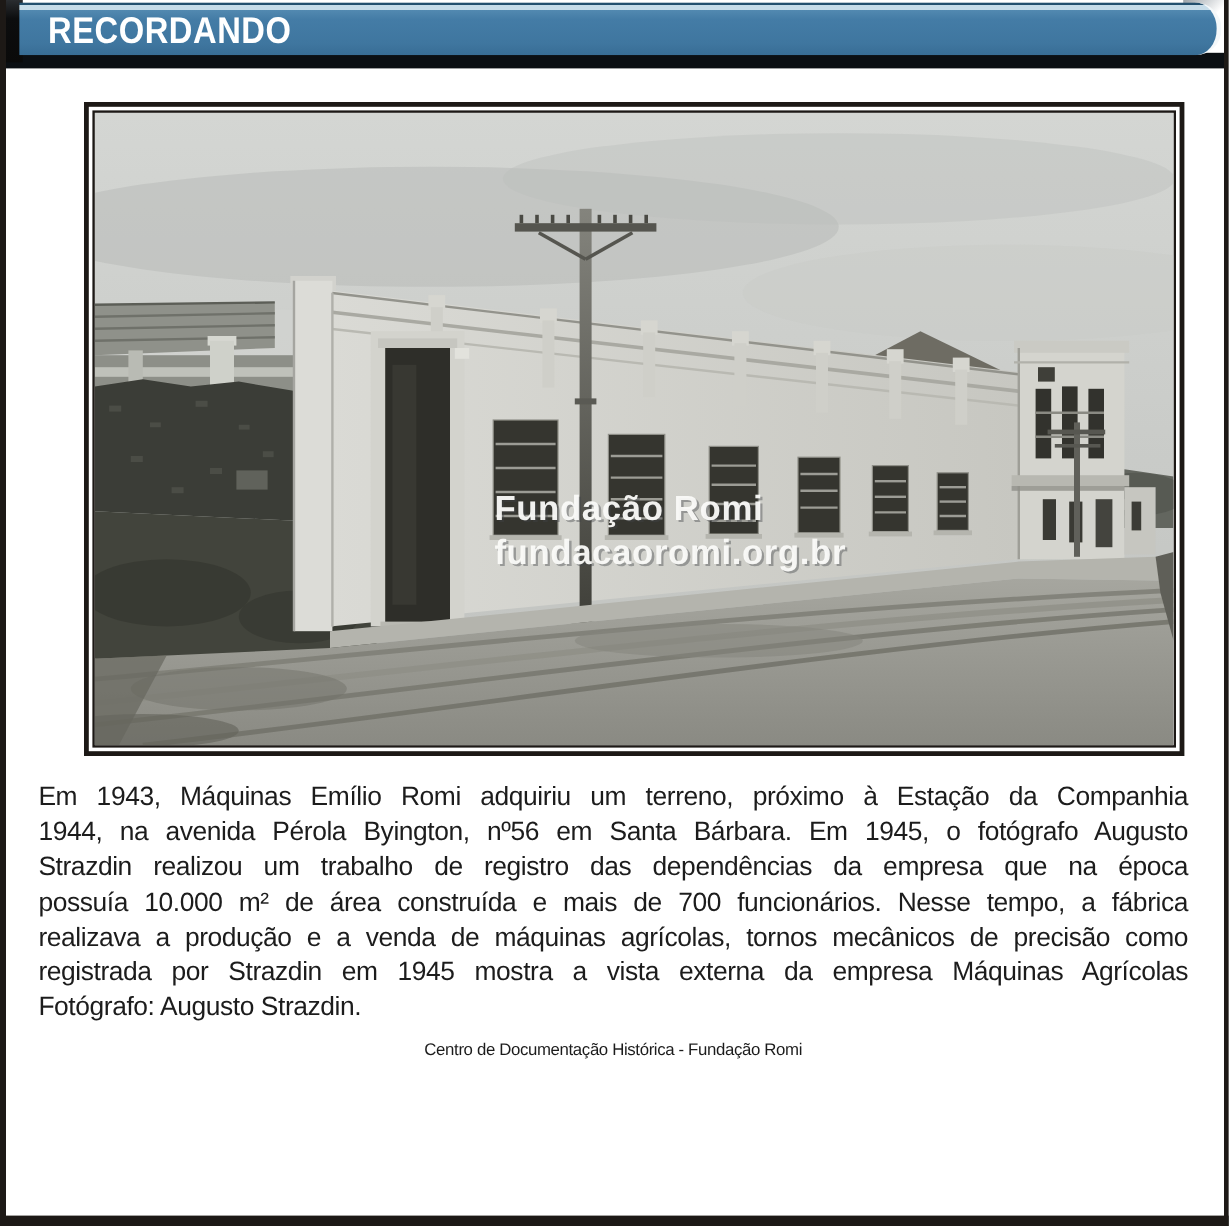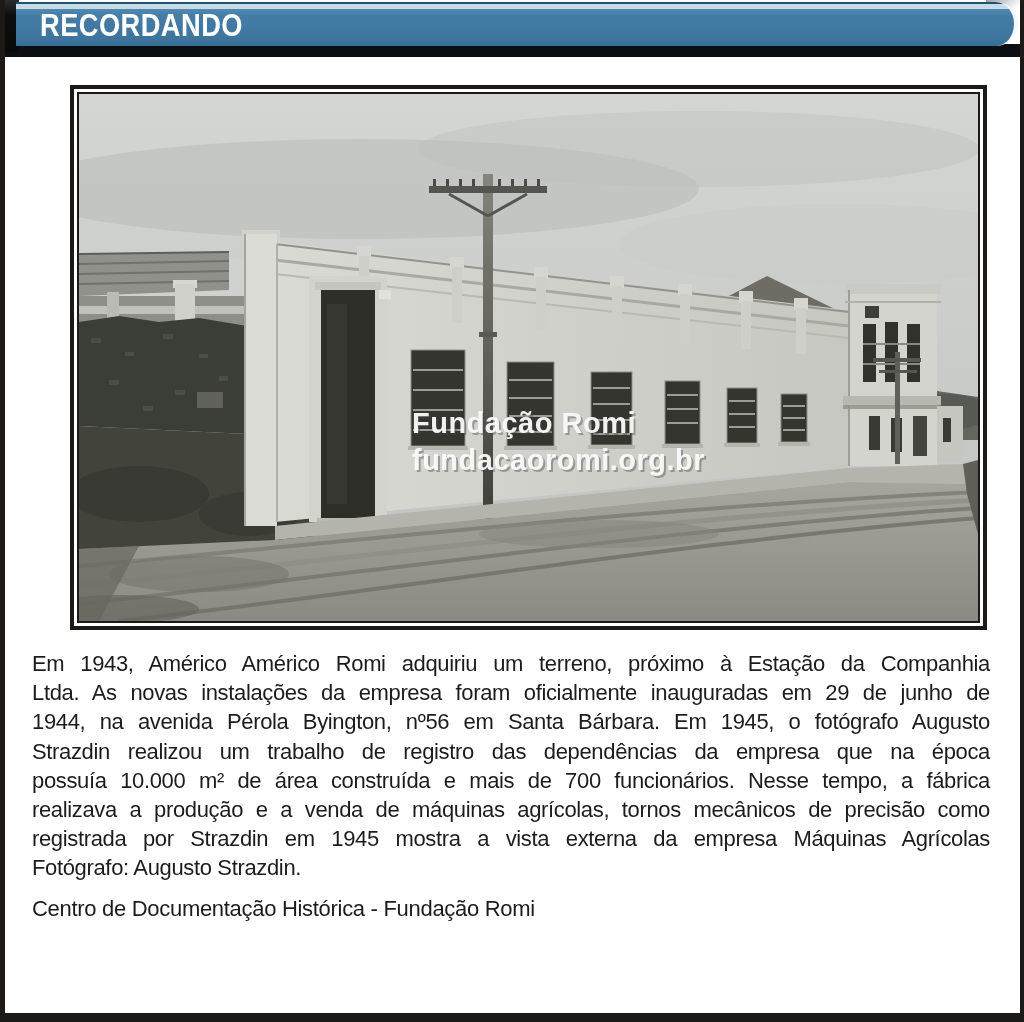--- a/index.html
+++ b/index.html
@@ -36,22 +36,22 @@
   .content { padding:28px 0 0 27px; }
   .photo-frame { margin:0 0 0 38px; width:917px; height:545px; box-sizing:border-box;
     border:4px solid var(--frame-black,#1d1916); padding:3px; background:#fff; }
   .photo-inner { width:100%; height:100%; box-sizing:border-box;
     border:2px solid var(--frame-black,#1d1916); overflow:hidden; }
   .photo-inner svg { display:block; width:100%; height:100%; }
   .article { width:958px; margin-top:19px; color:var(--text-color,#1c1c1c);
     font-size:22px; line-height:29.2px; letter-spacing:-0.35px; }
   .tline { text-align:justify; text-align-last:justify; white-space:normal; }
   .tline.last { text-align-last:left; }
-  .credit { width:958px; margin-top:13px; text-align:left;
-    color:var(--text-color,#1c1c1c); font-size:22px; letter-spacing:-0.3px; }
+  .credit { width:958px; margin-top:13px; text-align:center;
+    color:var(--text-color,#1c1c1c); font-size:14px; letter-spacing:-0.3px; }
 </style>
 </head>
 <body>
 
 <div class="page">
 
   <header class="masthead">
     <div class="corner-fade"></div>
     <div class="shadow-strip"></div>
     <div class="ribbon-end"></div>
@@ -288,22 +288,21 @@
             <text x="335" y="341" fill="#3f4246" opacity=".4">Fundação Romi</text>
             <text x="333" y="339" fill="#fbfbf9" opacity=".95">Fundação Romi</text>
             <text x="335" y="378" fill="#3f4246" opacity=".4">fundacaoromi.org.br</text>
             <text x="333" y="376" fill="#fbfbf9" opacity=".95">fundacaoromi.org.br</text>
           </g>
         </svg>
       </div>
     </figure>
 
     <div class="article">
-        <div class="tline">Em 1943, Américo Américo Romi adquiriu um terreno, próximo à Estação da Companhia</div>
-        <div class="tline">Ltda. As novas instalações da empresa foram oficialmente inauguradas em 29 de junho de</div>
+        <div class="tline">Em 1943, Máquinas Emílio Romi adquiriu um terreno, próximo à Estação da Companhia</div>
         <div class="tline">1944, na avenida Pérola Byington, nº56 em Santa Bárbara.  Em 1945, o fotógrafo Augusto</div>
         <div class="tline">Strazdin realizou um trabalho de registro das dependências da empresa que na época</div>
         <div class="tline">possuía 10.000 m² de área construída e mais de 700 funcionários. Nesse tempo, a fábrica</div>
         <div class="tline">realizava a produção e a venda de máquinas agrícolas, tornos mecânicos de precisão como</div>
         <div class="tline">registrada por Strazdin em 1945 mostra a vista externa da empresa Máquinas Agrícolas</div>
         <div class="tline last">Fotógrafo: Augusto Strazdin.</div>
       </div>
 
     <div class="credit">Centro de Documentação Histórica - Fundação Romi</div>
 

